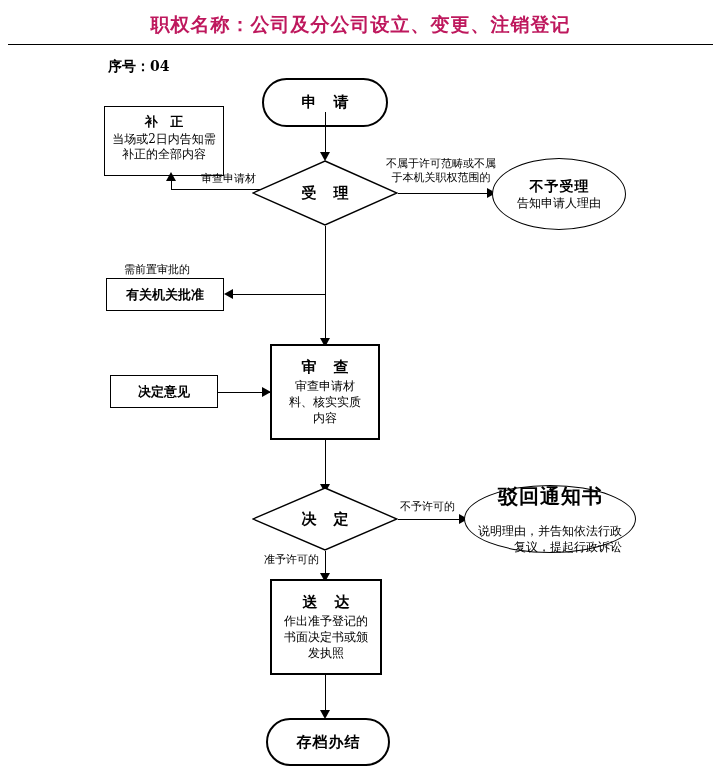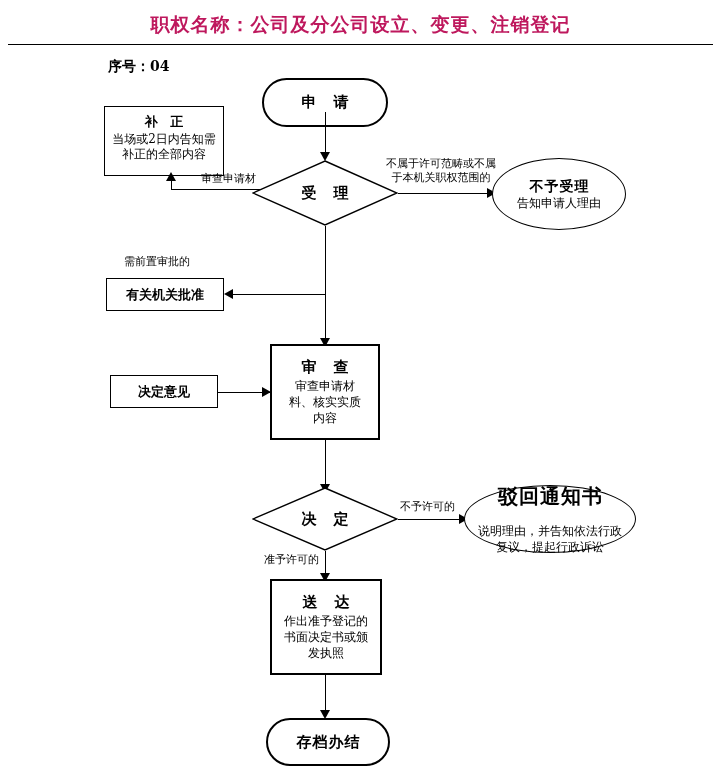--- a/index.html
+++ b/index.html
@@ -202,21 +202,21 @@
   <div class="node ellipse" style="left:492px; top:158px; width:134px; height:72px;">
     <div class="main" style="font-size:14px; letter-spacing:1px; text-indent:1px;">不予受理</div>
     <div class="sub">告知申请人理由</div>
   </div>
 
   <div class="line-v" style="left:325px; top:226px; height:118px;"></div>
   <div class="arrow arrow-down" style="left:320px; top:338px;"></div>
 
   <div class="line-h" style="left:231px; top:294px; width:94px;"></div>
   <div class="arrow arrow-left" style="left:224px; top:289px;"></div>
-  <div class="edge-label" style="left:124px; top:255px;">需前置审批的</div>
+  <div class="edge-label" style="left:124px; top:263px;">需前置审批的</div>
 
   <div class="node rect-thin" style="left:106px; top:278px; width:118px; height:33px;">
     <div class="main" style="font-size:13px; letter-spacing:0; text-indent:0;">有关机关批准</div>
   </div>
 
   <div class="node rect-thin" style="left:110px; top:375px; width:108px; height:33px;">
     <div class="main" style="font-size:13px; letter-spacing:0; text-indent:0;">决定意见</div>
   </div>
 
   <div class="node rect" style="left:270px; top:344px; width:110px; height:96px;">
@@ -237,21 +237,21 @@
     </svg>
     <div class="diamond-label">决  定</div>
   </div>
 
   <div class="line-h" style="left:398px; top:519px; width:65px;"></div>
   <div class="arrow arrow-right" style="left:459px; top:514px;"></div>
   <div class="edge-label" style="left:400px; top:500px;">不予许可的</div>
 
   <div class="node ellipse" style="left:464px; top:485px; width:172px; height:68px;">
     <div class="main" style="font-size:20px; letter-spacing:1px; text-indent:1px;">驳回通知书</div>
-    <div class="sub" style="white-space:pre-line; margin-top:14px;">说明理由，并告知依法行政
+    <div class="sub" style="white-space:pre-line; margin-top:14px;text-align:right;">说明理由，并告知依法行政
 复议，提起行政诉讼</div>
   </div>
 
   <div class="line-v" style="left:325px; top:551px; height:28px;"></div>
   <div class="arrow arrow-down" style="left:320px; top:573px;"></div>
   <div class="edge-label" style="left:252px; top:553px;margin-left:12px;">准予许可的</div>
 
   <div class="node rect" style="left:270px; top:579px; width:112px; height:96px;">
     <div class="main">送  达</div>
     <div class="sub" style="white-space:pre-line; margin-top:2px;">作出准予登记的

